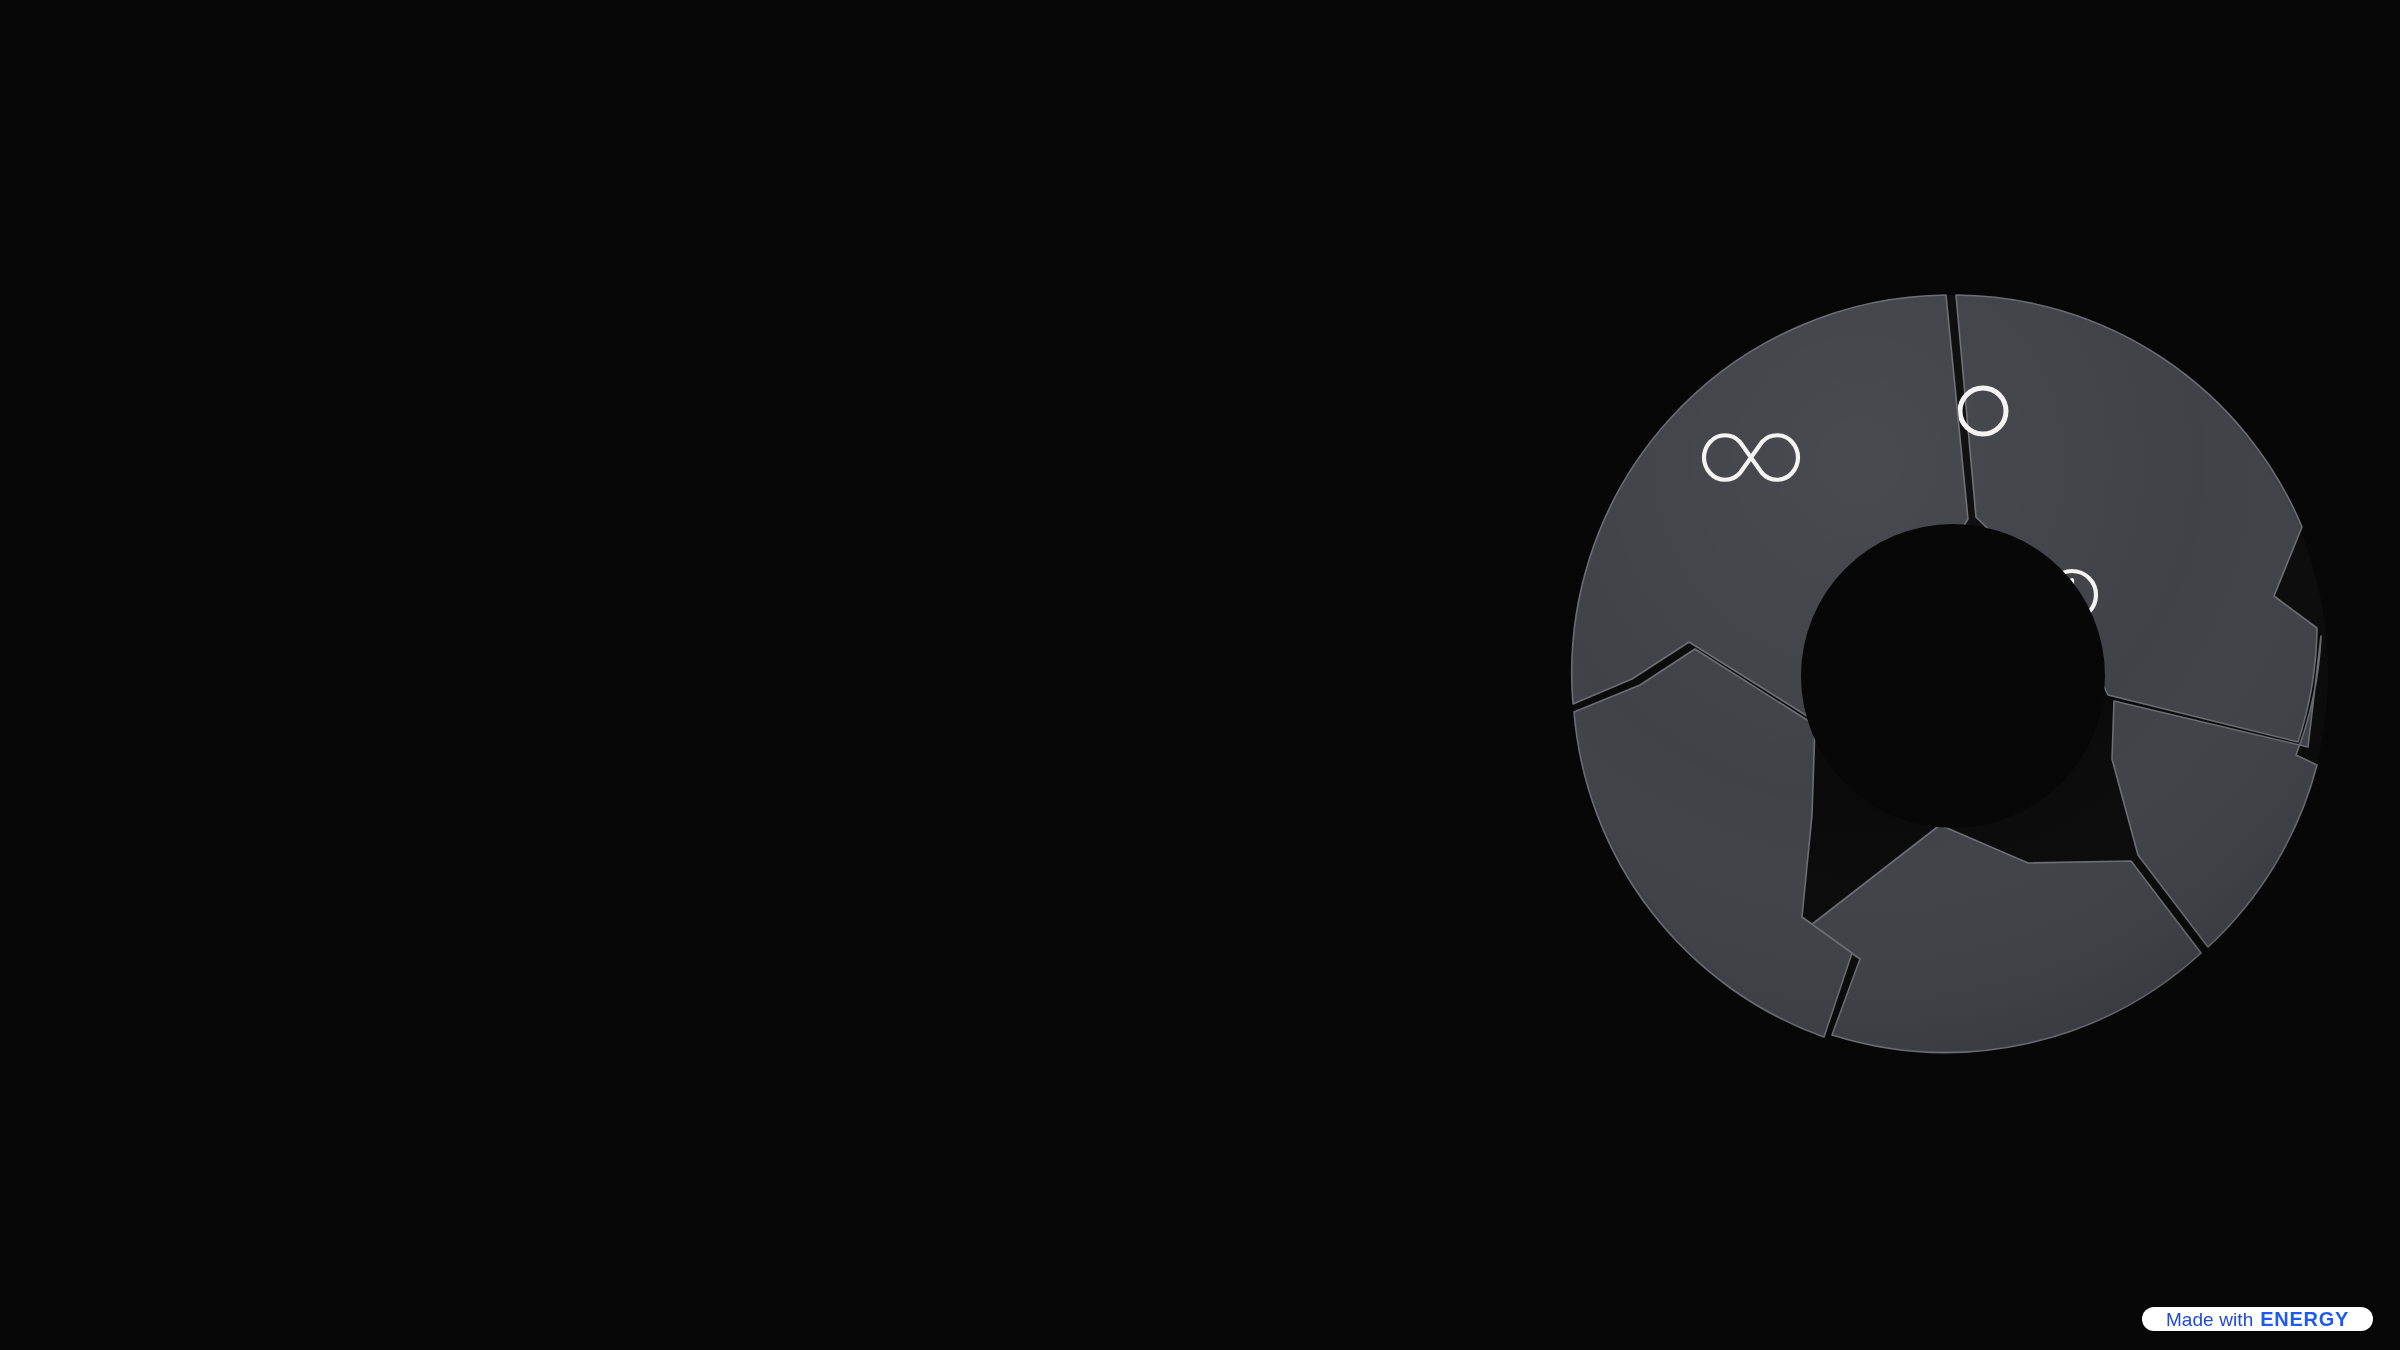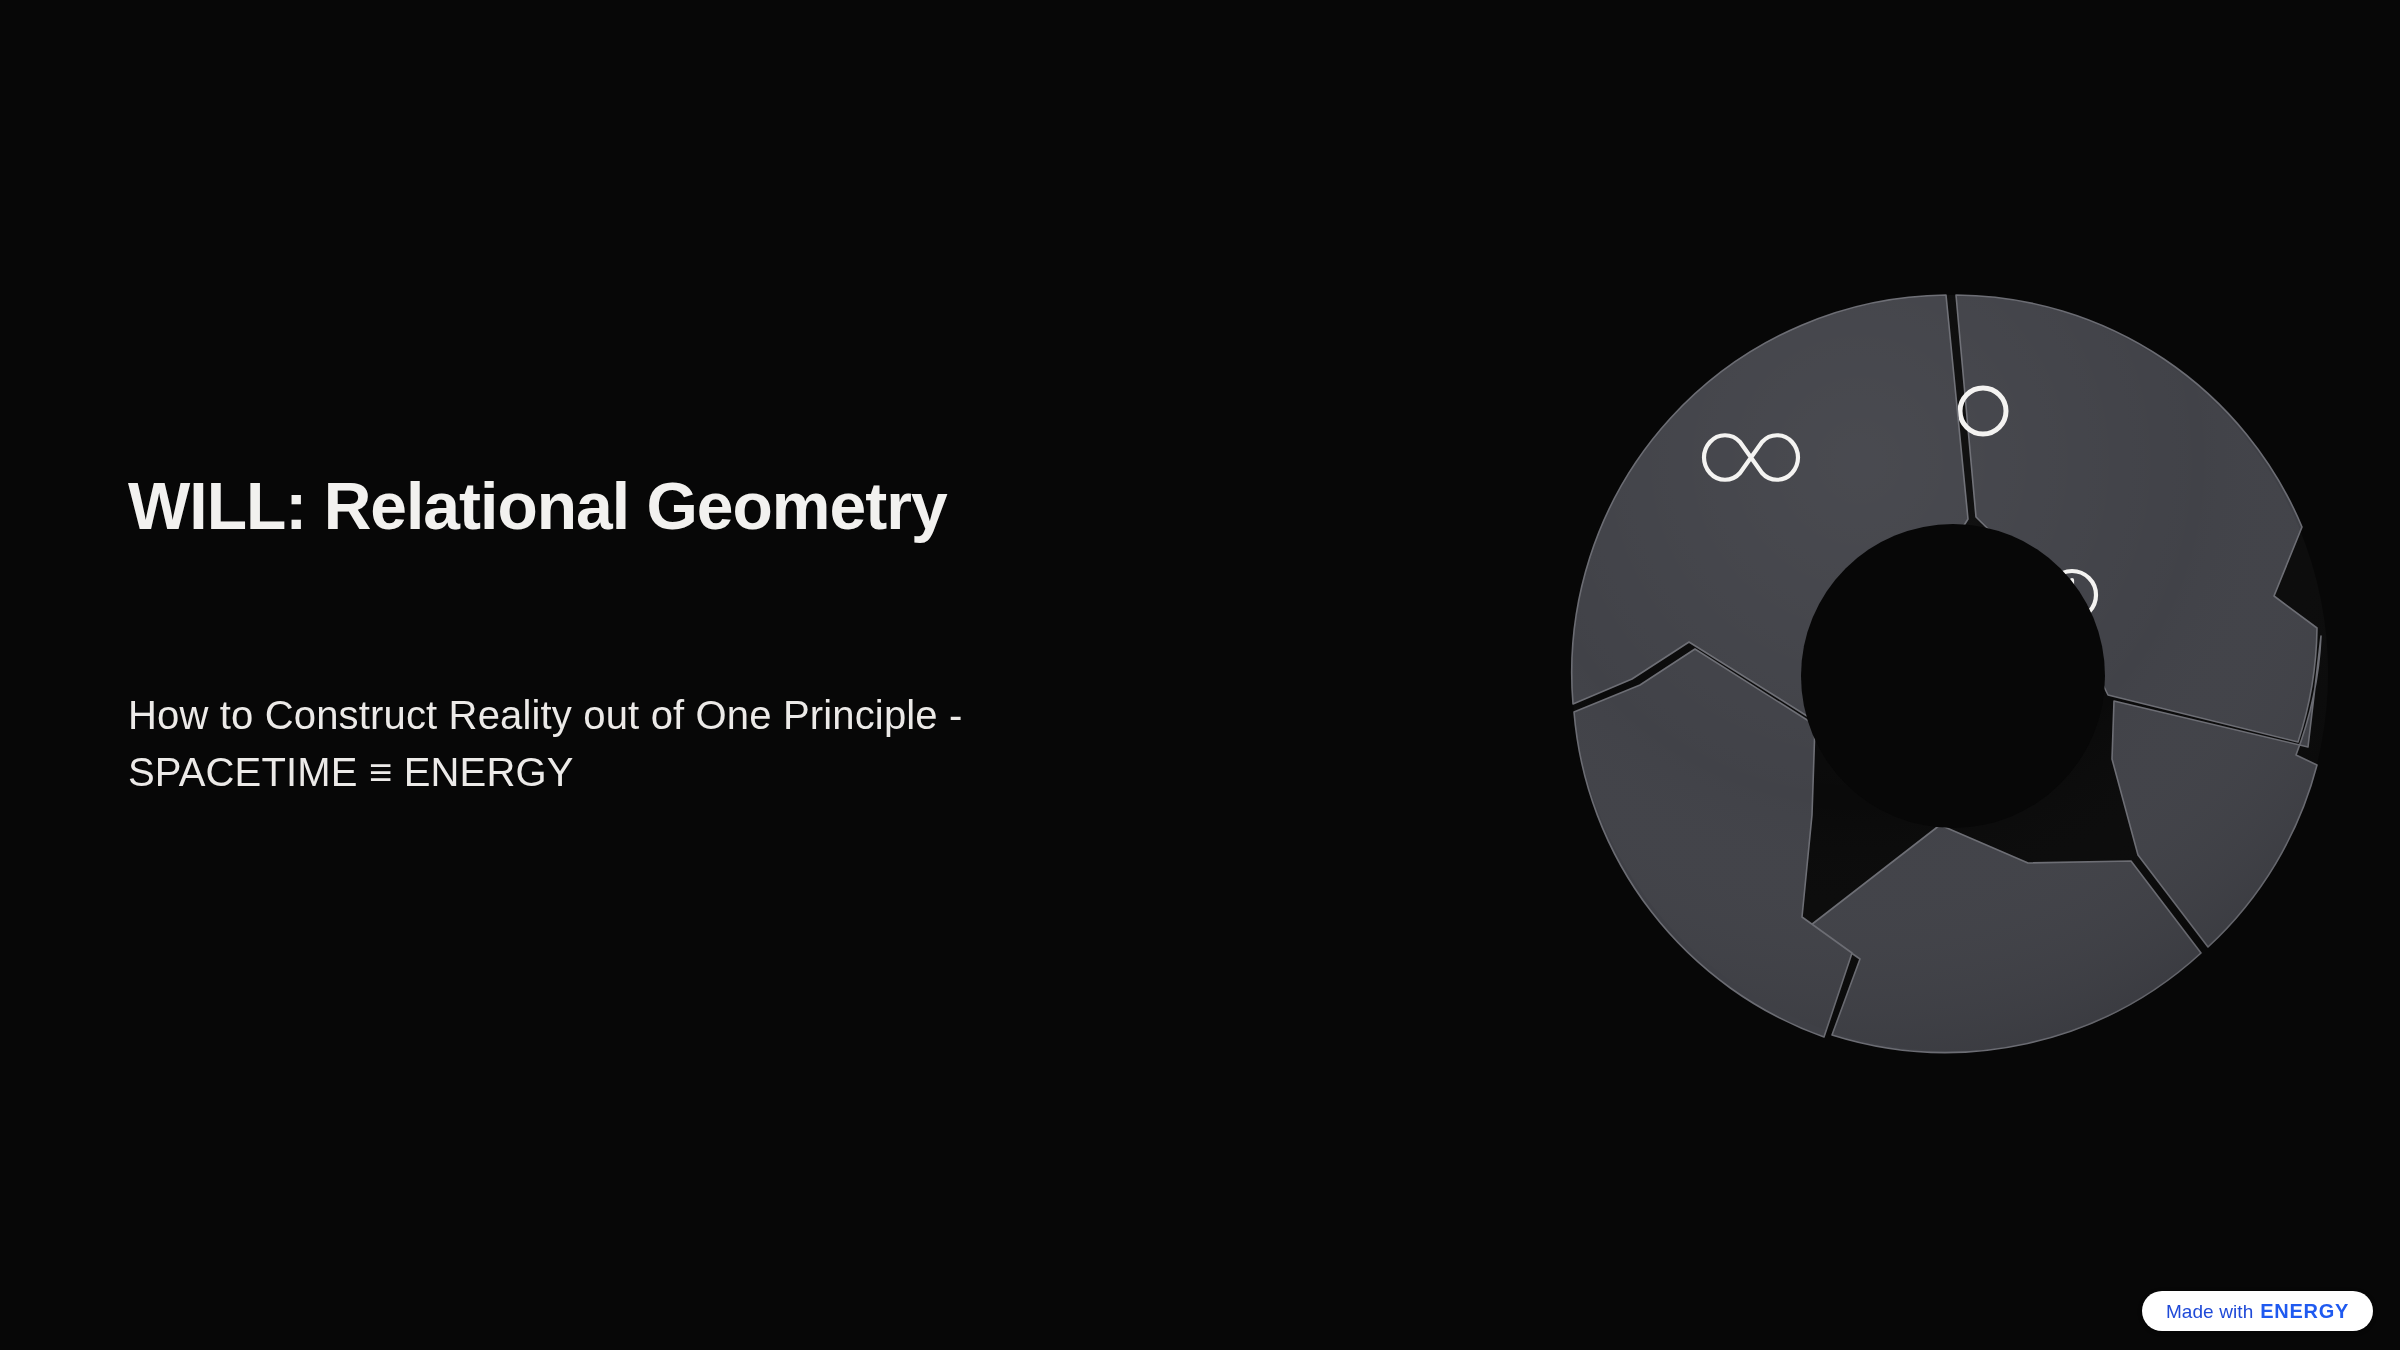--- a/index.html
+++ b/index.html
@@ -72,21 +72,21 @@
   .icon-stroke   { fill:none; stroke:#f4f3f1; stroke-width:5; stroke-linecap:round; stroke-linejoin:round; }
   .icon-stroke-thin { fill:none; stroke:#f4f3f1; stroke-width:4.2; stroke-linecap:round; stroke-linejoin:round; }
   .icon-dot      { fill:#f4f3f1; stroke:none; }
   .hub           { fill:#070707; }
 
   
   .gamma-badge {
     position:absolute;
     right:27px;
     bottom:19px;
-    height:40px;
+    height:24px;
     padding:0 24px;
     border-radius:20px;
     background:#ffffff;
     display:flex;
     align-items:center;
     gap:7px;
     box-shadow:0 1px 4px rgba(0,0,0,.45);
   }
   .gamma-made {
     font-size:19px;
@@ -101,24 +101,20 @@
     color:#1f5af0;
     letter-spacing:.035em;
     line-height:1;
   }
 </style>
 </head>
 <body>
 
 <div class="slide">
 
-  <div class="text-col">
-    <h1 class="slide-title">WILL: Relational Geometry</h1>
-    <p class="slide-subtitle">How to Construct Reality out of One Principle - SPACETIME ≡ ENERGY</p>
-  </div>
 
   <div class="diagram-wrap">
     <svg class="diagram-svg" viewBox="0 0 756 756" xmlns="http://www.w3.org/2000/svg">
 
       <defs>
 
         <radialGradient id="sheen" cx="38%" cy="22%" r="82%">
           <stop offset="0%" stop-color="#ffffff" stop-opacity="0.055"></stop>
           <stop offset="55%" stop-color="#ffffff" stop-opacity="0.012"></stop>
           <stop offset="100%" stop-color="#000000" stop-opacity="0.085"></stop>

